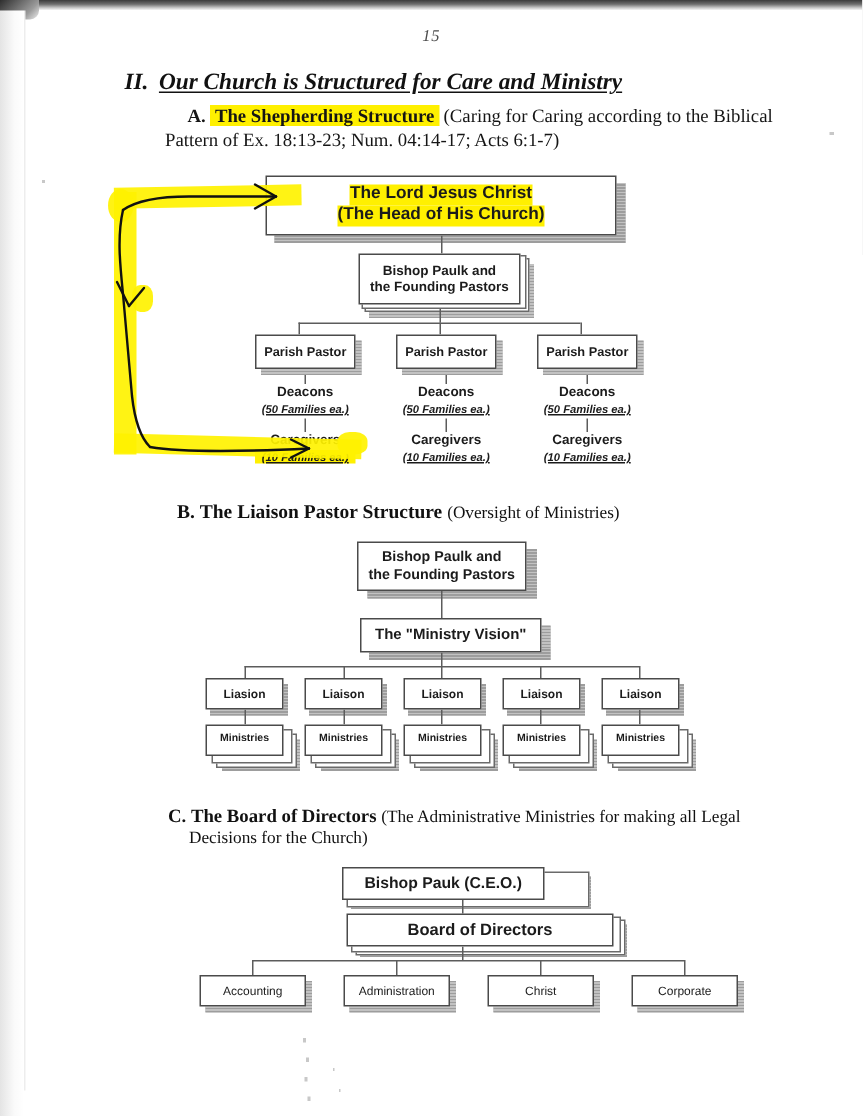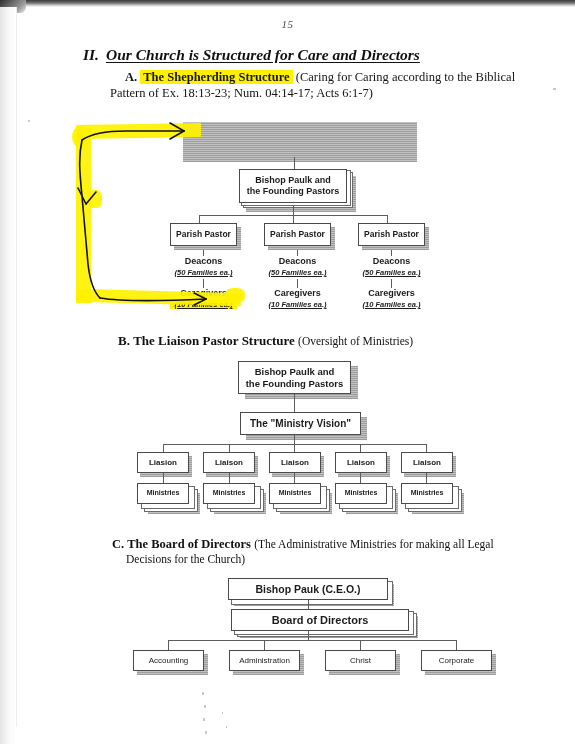--- a/index.html
+++ b/index.html
@@ -80,31 +80,35 @@
   <div class="speck" style="left:203px;top:718px;width:2px;height:3px;"></div>
   <div class="speck" style="left:205px;top:731px;width:2px;height:3px;"></div>
   <div class="speck" style="left:222px;top:712px;width:1px;height:2px;"></div>
   <div class="speck" style="left:226px;top:726px;width:1px;height:2px;"></div>
   <div class="speck" style="left:28px;top:120px;width:2px;height:2px;"></div>
   <div class="speck" style="left:553px;top:88px;width:3px;height:2px;"></div>
 
   <div class="pageno">15</div>
 
   <div class="h-roman">
-    <span class="num">II.</span><span class="ttl">Our Church is Structured for Care and Directors</span>
+    <span class="num">II.</span><span class="ttl">Our Church is Structured for Care and Ministry</span>
   </div>
 
   <div class="h-a">
     <span class="lab">A.</span>
     <span class="bold-hl">The Shepherding Structure</span>
     <span>(Caring for Caring according to the Biblical</span>
   </div>
   <div class="h-a2">Pattern of Ex. 18:13-23; Num. 04:14-17; Acts 6:1-7)</div>
 
   <div class="sh" style="left:183px;top:122px;width:234px;height:40px;"></div>
+  <div class="bx" style="left:177px;top:117px;width:234px;height:40px;font-size:11.5px;flex-direction:column;">
+    <span class="hl-y">The Lord Jesus Christ</span>
+    <span class="hl-y">(The Head of His Church)</span>
+  </div>
 
   <div class="ln v" style="left:294px;top:157px;height:12px;"></div>
 
   <div class="sh" style="left:246px;top:176px;width:110px;height:36px;"></div>
   <div class="st" style="left:243px;top:172px;width:108px;height:34px;"></div>
   <div class="st" style="left:241px;top:170px;width:108px;height:34px;"></div>
   <div class="bx" style="left:239px;top:169px;width:108px;height:34px;font-size:9px;flex-direction:column;">
     <span>Bishop Paulk and</span>
     <span>the Founding Pastors</span>
   </div>
@@ -276,21 +280,21 @@
 
   <div class="h-c">
     <span class="lab">C.</span>
     <span class="lab">The Board of Directors</span>
     <span class="sub">(The Administrative Ministries for making all Legal</span>
   </div>
   <div class="h-c2">Decisions for the Church)</div>
 
   <div class="sh" style="left:234px;top:584px;width:160px;height:22px;"></div>
   <div class="st" style="left:231px;top:581px;width:160px;height:22px;"></div>
-  <div class="bx" style="left:228px;top:578px;width:160px;height:22px;font-size:10.5px;">
+  <div class="bx" style="left:228px;top:578px;width:135px;height:22px;font-size:10.5px;">
     <span>Bishop Pauk (C.E.O.)</span>
   </div>
 
   <div class="ln v" style="left:308px;top:600px;height:10px;"></div>
 
   <div class="sh" style="left:240px;top:616px;width:178px;height:22px;"></div>
   <div class="st" style="left:237px;top:613px;width:178px;height:22px;"></div>
   <div class="st" style="left:234px;top:611px;width:178px;height:22px;"></div>
   <div class="bx" style="left:231px;top:609px;width:178px;height:22px;font-size:11px;">
     <span>Board of Directors</span>

